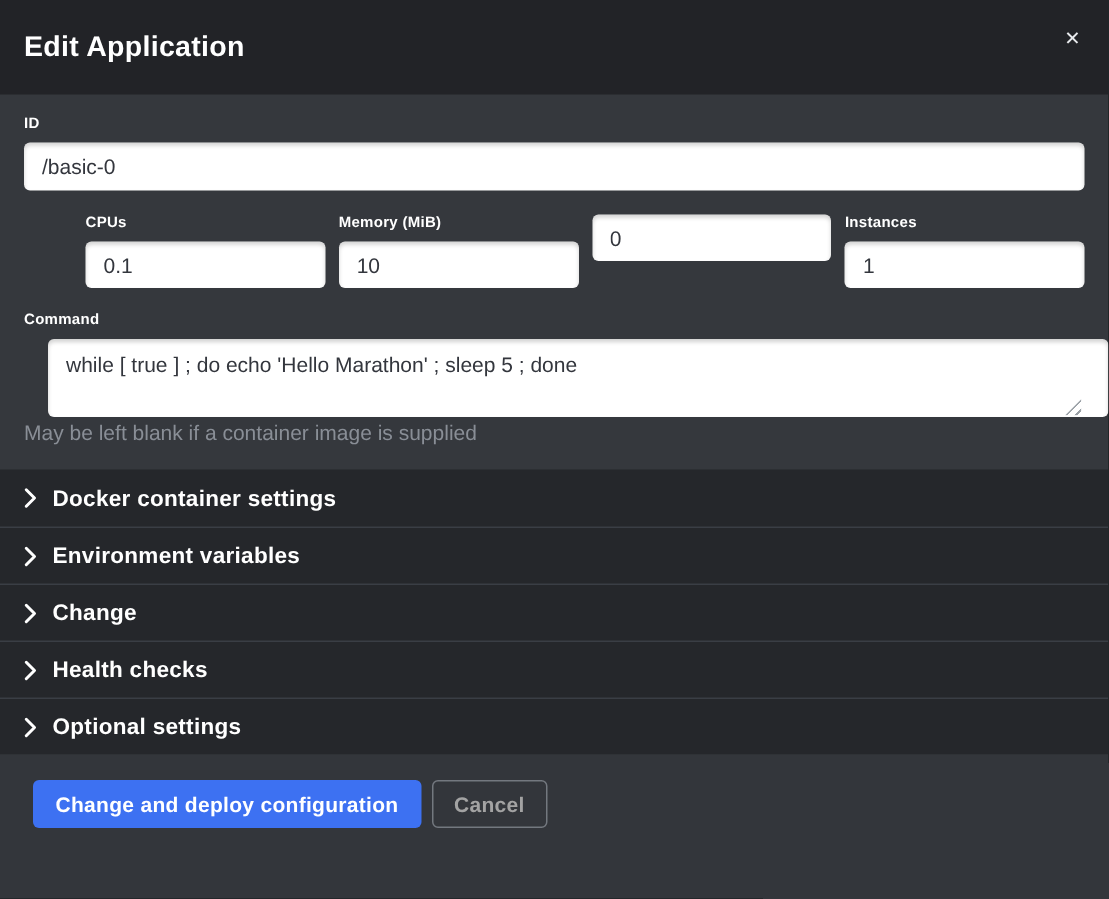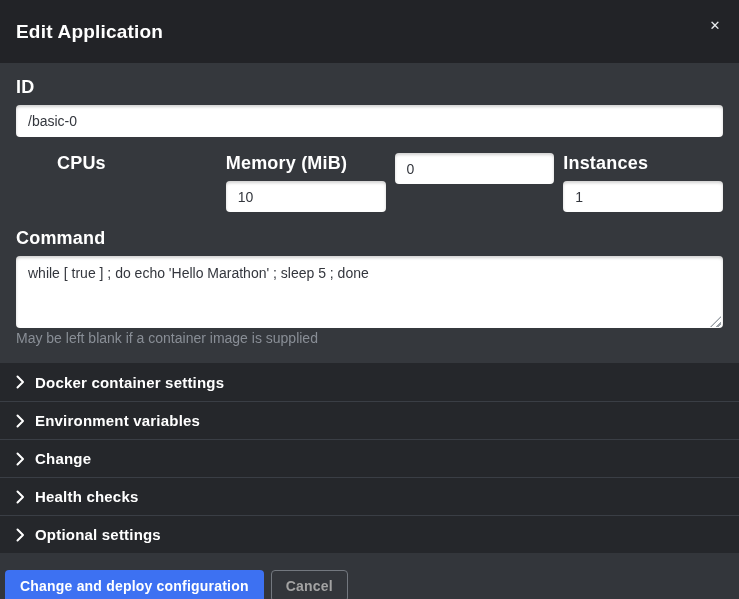--- a/index.html
+++ b/index.html
@@ -40,21 +40,21 @@
     background: none; border: none;
   }
   
   .modal-body {
     flex: none;
     padding: 14px 16px 17px;
   }
   .field-label {
     display: block;
     color: #ffffff;
-    font-size: 18px;
+    font-size: 10px;
     font-weight: 700;
     margin-bottom: 7px;
     letter-spacing: .2px;
   }
   .text-input, .text-area {
     width: 100%;
     background: #ffffff;
     border: none;
     border-radius: 4px;
     box-shadow: inset 0 2px 3px rgba(0,0,0,0.18);
@@ -69,25 +69,26 @@
   .resources-grid {
     display: grid;
     grid-template-columns: repeat(4, 1fr);
     column-gap: 9px;
     margin-bottom: 16px;
     margin-left: 41px;
   }
   .resources-grid .text-input { height: 31px; }
   .command-group { position: relative; }
   .text-area {
-    height: 72px;
+    height: 52px;
     padding: 8px 12px;
     resize: none;
     line-height: 1.35;
     display: block;
+    margin-left: 16px;
   }
   .resize-handle {
     position: absolute;
     right: 2px;
     width: 11px; height: 11px;
     margin-top: -12px;
     background: repeating-linear-gradient(135deg, transparent 0 2px, #9aa0a6 2px 3.5px, transparent 3.5px 5px);
     clip-path: polygon(100% 0, 100% 100%, 0 100%);
     pointer-events: none;
   }
@@ -118,23 +119,23 @@
   .accordion-label {
     color: #ffffff;
     font-size: 15px;
     font-weight: 700;
     letter-spacing: .2px;
   }
   
   .modal-footer {
     flex: 1;
     background: #33363b;
-    padding: 17px 5px;
+    padding: 17px 22px;
     display: flex;
-    align-items: flex-end;
+    align-items: flex-start;
     gap: 7px;
   }
   .btn {
     height: 32px;
     border-radius: 4px;
     font-family: "Liberation Sans", "DejaVu Sans", sans-serif;
     font-size: 14px;
     font-weight: 700;
     letter-spacing: .2px;
     cursor: pointer;
@@ -166,20 +167,21 @@
   <div class="modal-body">
 
     <div class="id-group">
       <label class="field-label">ID</label>
       <input class="text-input" type="text" value="/basic-0" style="">
     </div>
 
     <div class="resources-grid">
       <div>
         <label class="field-label">CPUs</label>
+        <input class="text-input" type="text" value="0.1" style="">
       </div>
       <div>
         <label class="field-label">Memory (MiB)</label>
         <input class="text-input" type="text" value="10" style="">
       </div>
       <div>
         <input class="text-input" type="text" value="0" style="">
       </div>
       <div>
         <label class="field-label">Instances</label>

